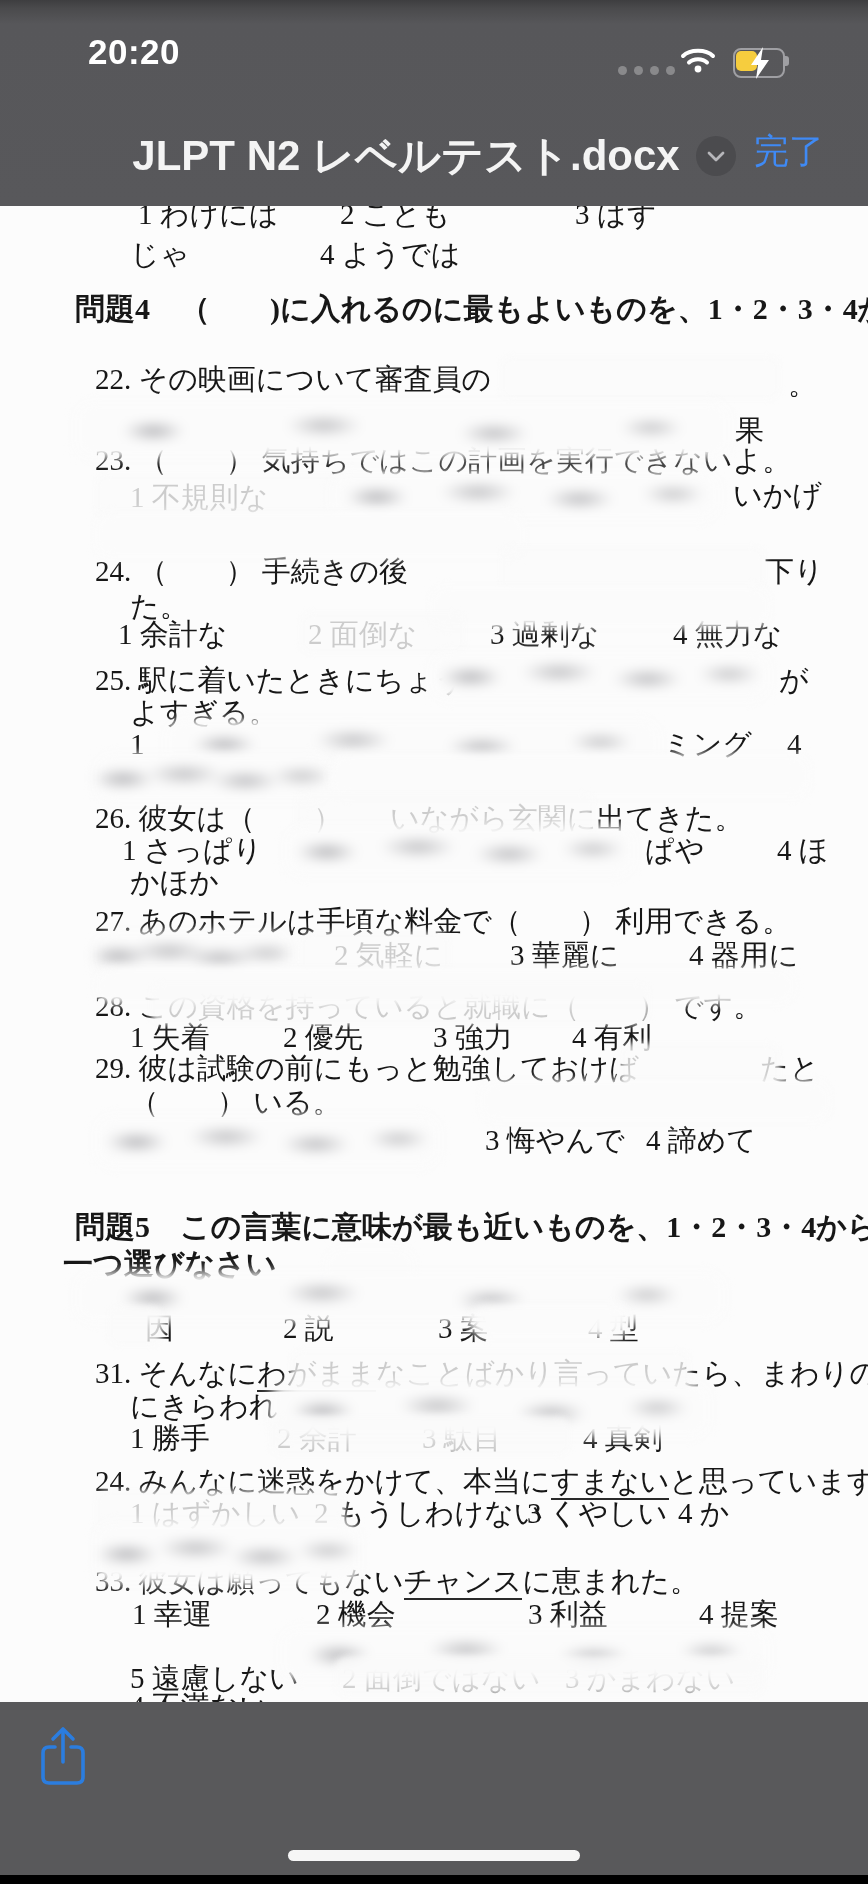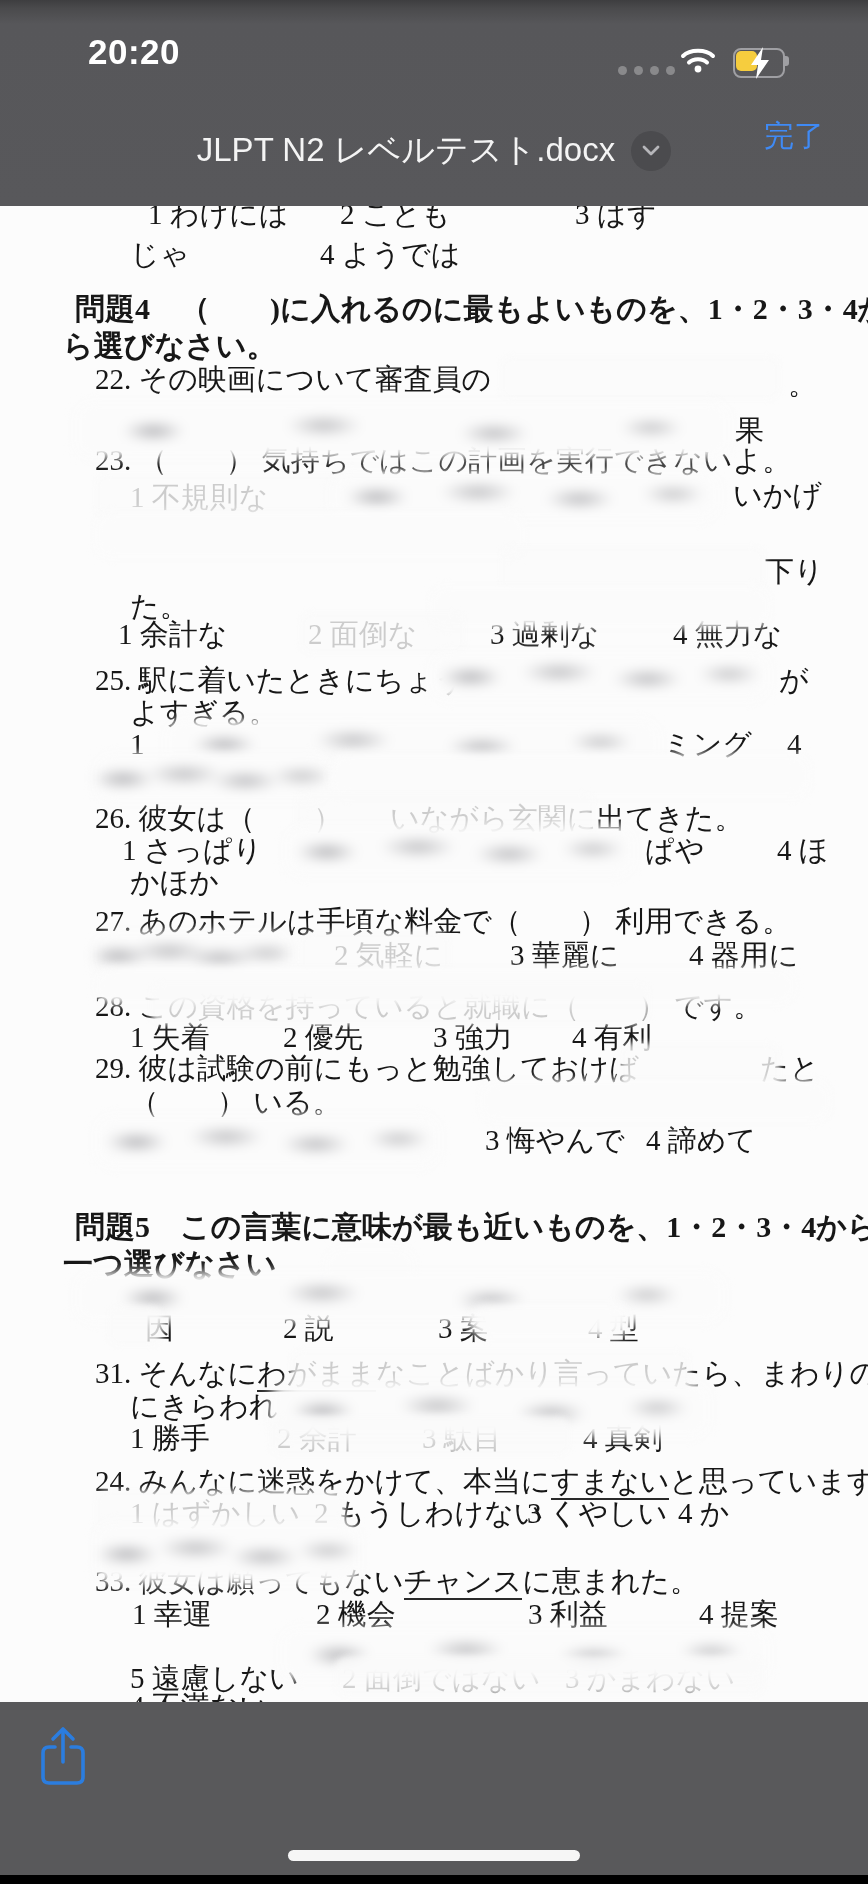--- a/index.html
+++ b/index.html
@@ -29,59 +29,59 @@
   .sdots{position:absolute;left:618px;top:66px;display:flex;gap:7px;}
   .sdots i{width:9px;height:9px;border-radius:50%;background:rgba(255,255,255,.3);}
   .wifi{position:absolute;left:680px;top:46px;}
   .batt{position:absolute;left:733px;top:48px;width:56px;height:28px;}
   .batt .shell{position:absolute;left:0;top:0;width:48px;height:26px;border:2.5px solid #9f9fa3;border-radius:8px;}
   .batt .nub{position:absolute;left:52px;top:8px;width:4px;height:10px;background:#9f9fa3;border-radius:0 3px 3px 0;}
   .batt .fill{position:absolute;left:3px;top:3px;width:21px;height:20px;background:#f6cd3e;border-radius:5px;}
   .batt svg{position:absolute;left:10px;top:-3px;}
   .titlerow{position:absolute;left:0;top:128px;width:868px;display:flex;justify-content:center;
             align-items:center;gap:16px;}
-  .title{font-size:33px;font-weight:400;color:#f4f4f4;}
+  .title{font-size:42px;font-weight:700;color:#f4f4f4;}
   .chev{width:40px;height:40px;border-radius:50%;background:#4b4b4e;display:flex;align-items:center;
         justify-content:center;}
-  .done{position:absolute;right:44px;top:116px;font-size:30px;color:#3f8af5;background:none;border:none;
+  .done{position:absolute;right:44px;top:128px;font-size:35px;color:#3f8af5;background:none;border:none;
         padding:0;font-family:inherit;}
   
   .toolbar{position:absolute;left:0;top:1702px;width:868px;height:173px;background:#59595b;z-index:10;}
   .sharebtn{position:absolute;left:38px;top:22px;background:none;border:none;padding:0;}
   .homebar{position:absolute;left:288px;top:148px;width:292px;height:11px;border-radius:6px;background:#f6f6f6;}
 </style>
 </head>
 <body>
 
 <div class="screen">
 
   <div class="doc">
 
-    <div class="seg" style="left:148px;top:196px">1 わけには</div>
+    <div class="seg" style="left:138px;top:196px">1 わけには</div>
     <div class="seg" style="left:340px;top:196px">2 ことも</div>
     <div class="seg" style="left:575px;top:196px">3 はず</div>
     <div class="seg" style="left:130px;top:236px">じゃ</div>
     <div class="seg" style="left:320px;top:236px">4 ようでは</div>
 
     <div class="seg h" style="left:75px;top:290px">問題4　（　　)に入れるのに最もよいものを、1・2・3・4か</div>
-    <div class="seg h" style="left:63px;top:327px">ら選びなさい。</div>
 
     <div class="seg" style="left:95px;top:361px">22. その映画について審査員の</div>
     <div class="seg" style="left:788px;top:366px">。</div>
     <div class="seg" style="left:735px;top:412px">果</div>
     <div class="p p-trans" style="left:500px;top:356px;width:280px;height:44px"></div>
     <div class="p p-blob" style="left:75px;top:402px;width:655px;height:56px"></div>
 
     <div class="seg" style="left:95px;top:442px">23. （　　） 気持ちではこの計画を実行できないよ。</div>
     <div class="seg" style="left:130px;top:479px">1 不規則な</div>
     <div class="seg" style="left:733px;top:477px">いかげ</div>
     <div class="p p-trans" style="left:95px;top:474px;width:340px;height:44px"></div>
     <div class="p p-blob" style="left:330px;top:472px;width:390px;height:48px"></div>
     <div class="p p-light" style="left:95px;top:512px;width:430px;height:46px"></div>
 
+    <div class="seg" style="left:95px;top:553px">24. （　　） 手続きの後</div>
     <div class="seg" style="left:765px;top:553px">下り</div>
     <div class="seg" style="left:130px;top:588px">た。</div>
     <div class="p p-trans" style="left:500px;top:546px;width:265px;height:46px"></div>
     <div class="p p-light" style="left:430px;top:586px;width:340px;height:42px"></div>
     <div class="seg" style="left:118px;top:616px">1 余計な</div>
     <div class="seg" style="left:308px;top:616px">2 面倒な</div>
     <div class="seg" style="left:490px;top:616px">3 過剰な</div>
     <div class="seg" style="left:673px;top:616px">4 無力な</div>
     <div class="p p-trans" style="left:300px;top:612px;width:165px;height:42px"></div>
 

